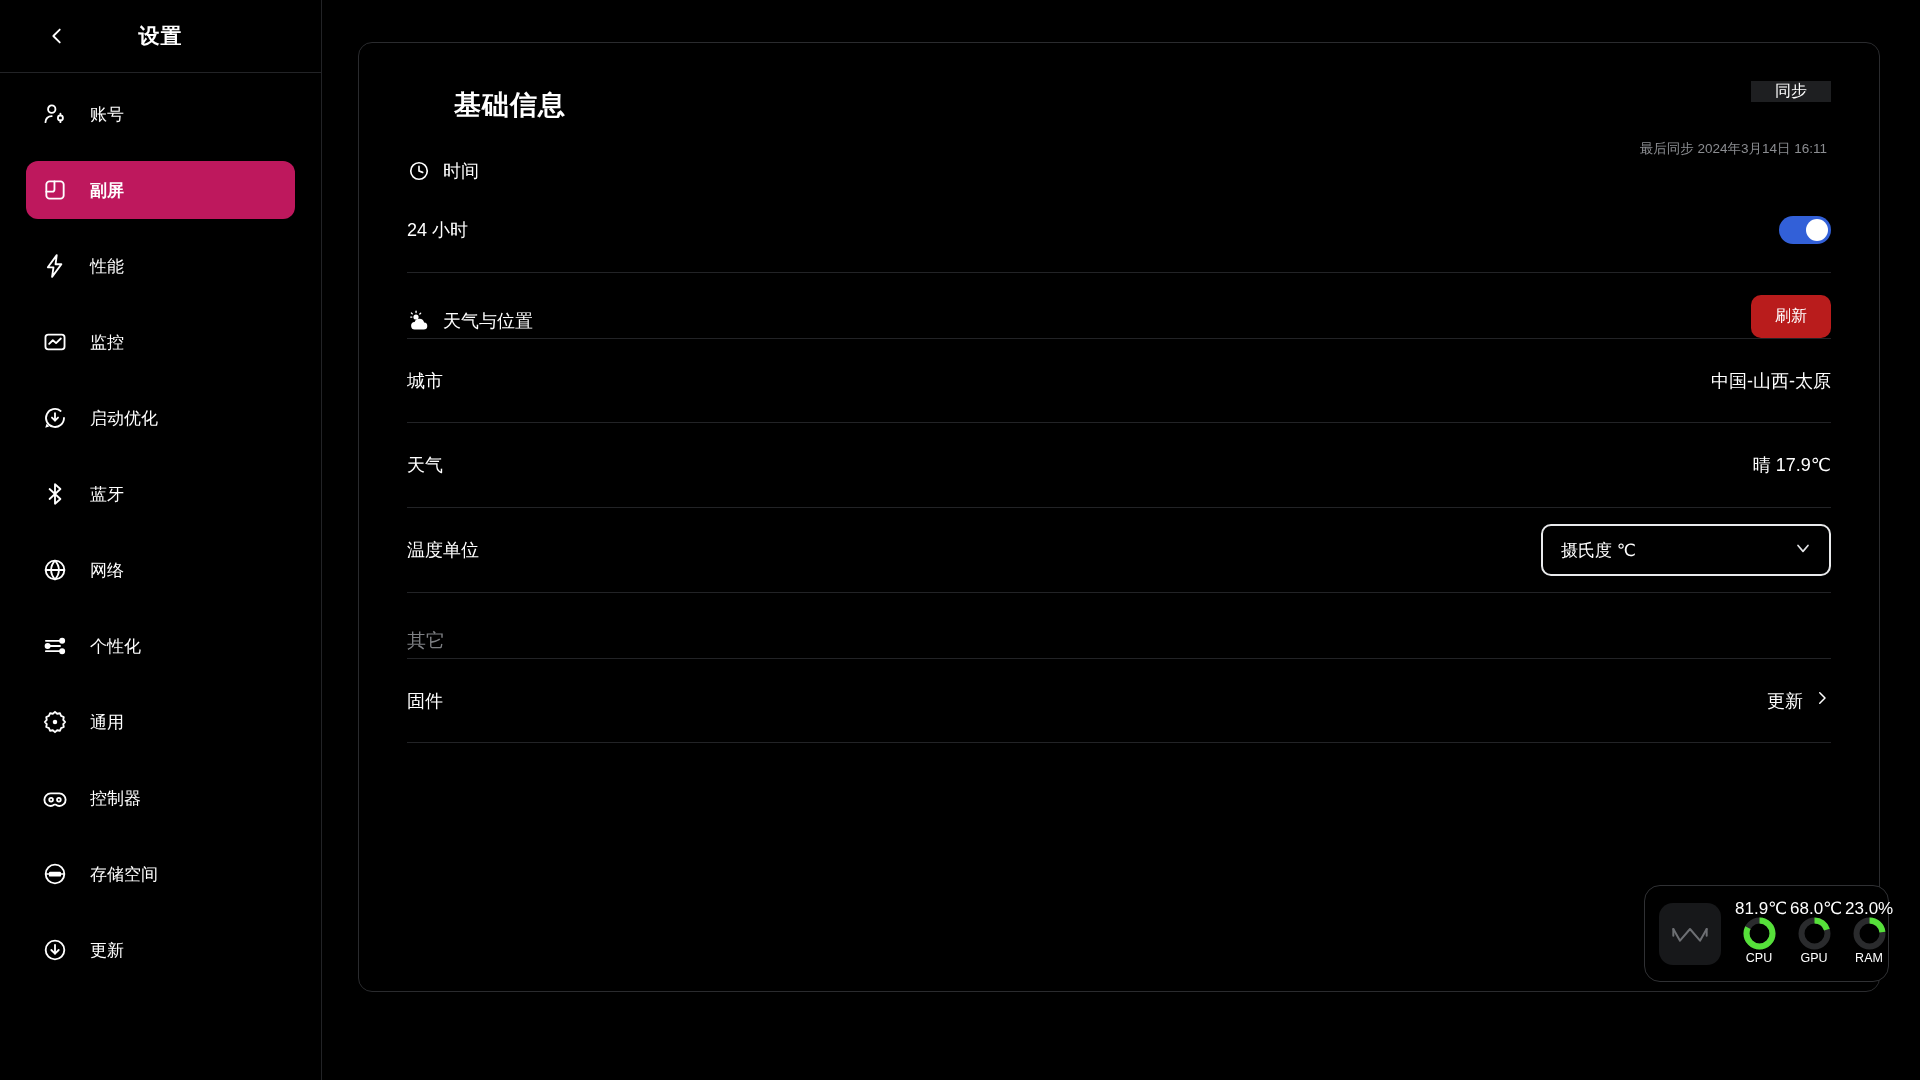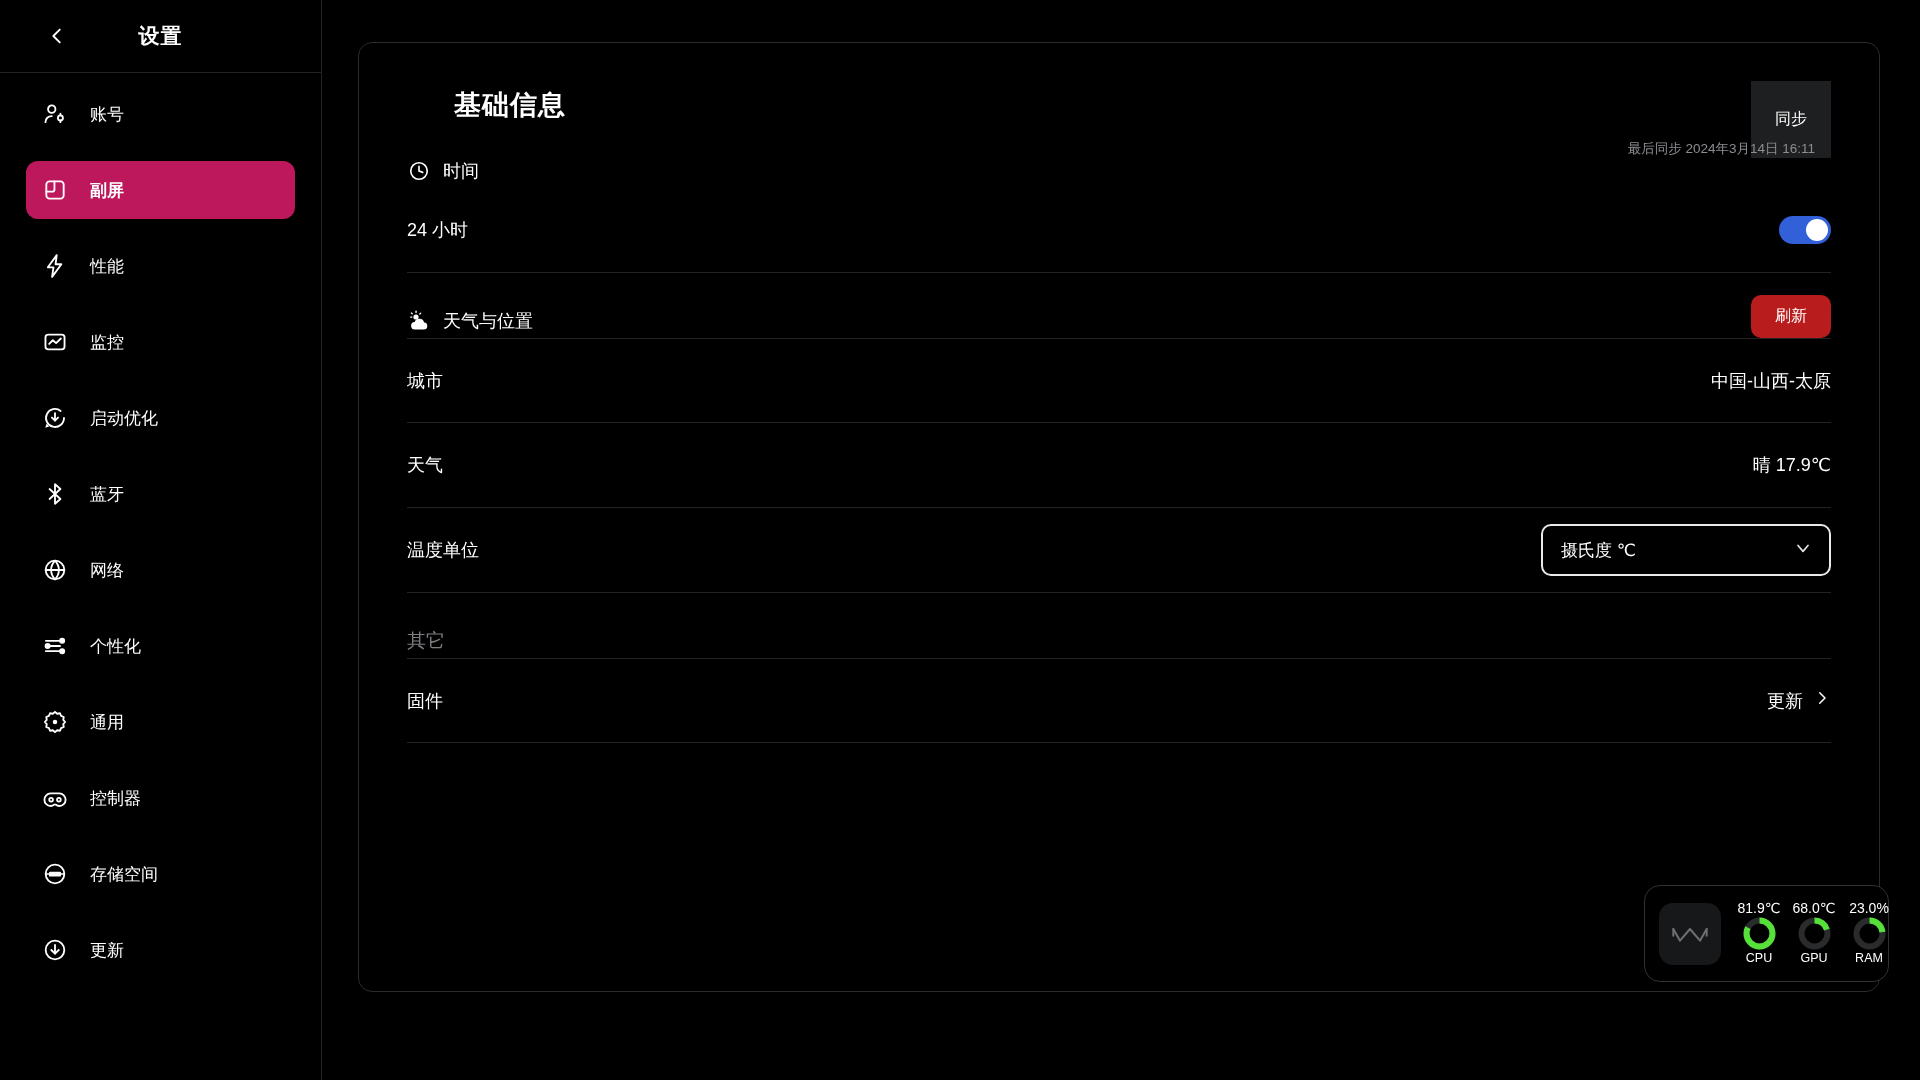--- a/index.html
+++ b/index.html
@@ -71,26 +71,26 @@
     position: relative;
     padding-top: 44px;
     margin-left: 47px;
   }
   .card-title { font-size: 27px; font-weight: 700; letter-spacing: 1px; }
   .sync-btn {
     position: absolute; right: 0; top: 38px;
     background: #1e1f21;
     border: none; border-radius: 0;
     color: #fff; font-size: 16px;
-    padding: 28px 24px;
+    padding: 0 24px;
     cursor: pointer;
     font-family: inherit;
   }
   .sync-stamp {
-    position: absolute; right: 16px; top: 97px;
+    position: absolute; right: 4px; top: 97px;
     font-size: 13.5px; color: #8b8d91;
     white-space: nowrap;
   }
 
   .section-head {
     display: flex; align-items: center; gap: 12px;
     margin-top: 31px;
     position: relative;
     height: 34px;
   }
@@ -164,21 +164,21 @@
     gap: 14px;
   }
   .monitor-logo {
     width: 62px; height: 62px; flex: 0 0 62px;
     background: #17181a;
     border-radius: 14px;
     display: flex; align-items: center; justify-content: center;
   }
   .gauges { display: flex; gap: 7px; }
   .gauge { width: 48px; text-align: center; }
-  .gauge-val { font-size: 14px; color: #ffffff; line-height: 13px; }
+  .gauge-val { font-size: 17px; color: #ffffff; line-height: 13px; }
   .gauge-ring { width: 33px; height: 33px; margin: 2px auto 1px auto; }
   .gauge-name { font-size: 12.5px; color: #ffffff; line-height: 14px; }
 </style>
 </head>
 <body>
 
 <div id="app">
 
   <aside class="sidebar">
     <div class="sidebar-header">

